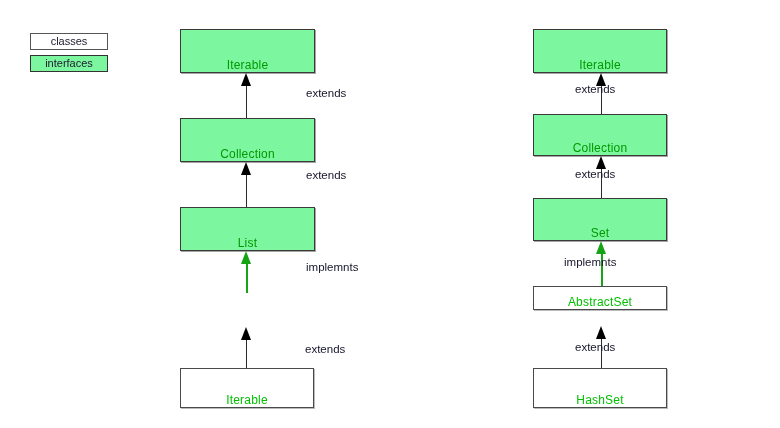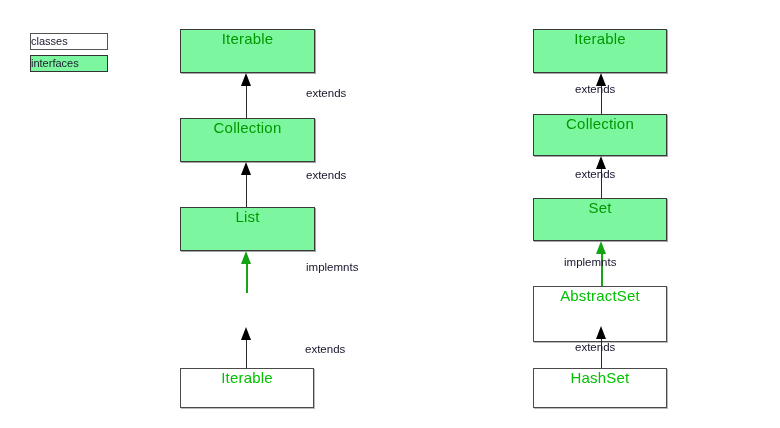--- a/index.html
+++ b/index.html
@@ -21,40 +21,40 @@
     position: absolute;
     left: 30px;
     top: 33px;
     width: 78px;
   }
   .legend-item {
     box-sizing: border-box;
     width: 78px;
     height: 17px;
     line-height: 15px;
-    text-align: left;
+    text-align: center;
     font-size: 11px;
     color: #1a1a2e;
     border: 1px solid #555555;
     background: #ffffff;
   }
   .legend-item.iface {
     background: #7df79f;
     border: 1px solid #333333;
     margin-top: 5px;
   }
 
   
   .node {
     position: absolute;
     box-sizing: border-box;
     display: flex;
-    align-items: flex-start;
+    align-items: flex-end;
     justify-content: center;
-    font-size: 15px;
+    font-size: 12px;
     letter-spacing: 0.2px;
     white-space: nowrap;
   }
   .node.iface {
     background: #7df79f;
     border: 1px solid #3a3a3a;
     color: #009900;
     box-shadow: 1px 1px 0 rgba(90,90,90,0.55);
   }
   .node.cls {
@@ -177,21 +177,21 @@
   <div class="node iface" style="left:533px; top:198px; width:134px; height:43px;">
     <span>Set</span>
   </div>
 
   <div class="edge green" style="left:601px; top:241px; height:45px;">
     <div class="shaft" style="top:13px; height:32px;"></div>
     <div class="head"></div>
   </div>
   <div class="edge-label left" style="left:516px; top:256px;">implemnts</div>
 
-  <div class="node cls" style="left:533px; top:286px; width:134px; height:56px;">
+  <div class="node cls" style="left:533px; top:286px; width:134px; height:24px;">
     <span>AbstractSet</span>
   </div>
 
   <div class="edge" style="left:601px; top:326px; height:42px;">
     <div class="shaft" style="top:13px; height:29px;"></div>
     <div class="head"></div>
   </div>
   <div class="edge-label left" style="left:527px; top:341px;">extends</div>
 
   <div class="node cls" style="left:533px; top:368px; width:134px; height:40px;">

